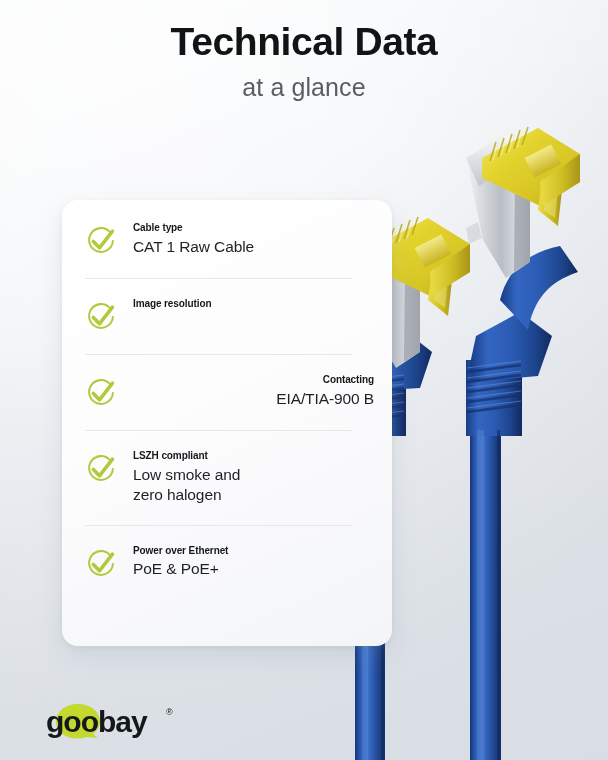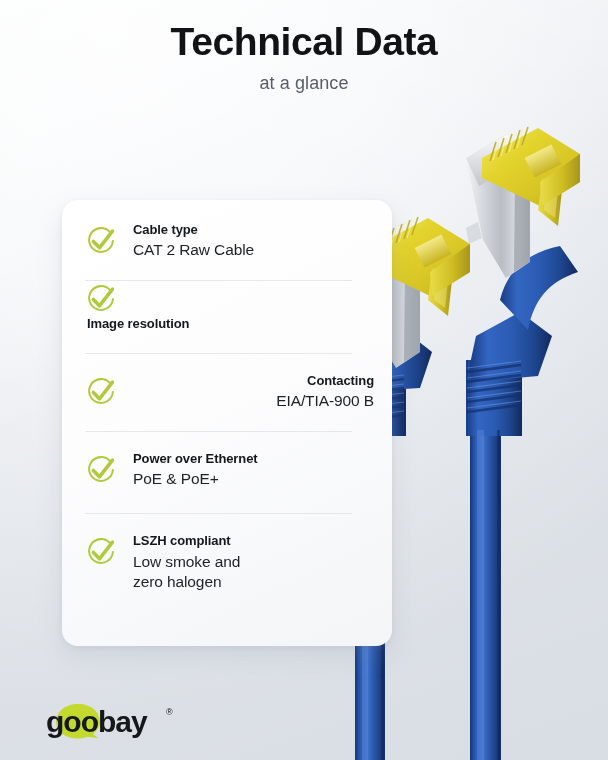--- a/index.html
+++ b/index.html
@@ -19,21 +19,21 @@
     pointer-events:none;
   }
 
   
   .header{position:absolute;top:22px;left:0;right:0;text-align:center;z-index:6;}
   .title{
     font-size:39px;font-weight:700;color:#111315;letter-spacing:-.4px;
     line-height:1.05;margin:0;
   }
   .subtitle{
-    font-size:18px;font-weight:400;color:#575e66;letter-spacing:.1px;
+    font-size:25px;font-weight:400;color:#575e66;letter-spacing:.1px;
     margin:11px 0 0 0;line-height:1.05;
   }
 
   
   .product{position:absolute;left:0;top:0;width:608px;height:760px;z-index:4;pointer-events:none;}
 
   
   .card{
     position:absolute;left:62px;top:200px;width:330px;height:446px;
     background:linear-gradient(155deg,#ffffff 0%, #fdfdfe 42%, #f4f5f7 100%);
@@ -49,31 +49,31 @@
   }
   .row + .row .divider{display:block;}
   .divider{
     display:none;position:absolute;left:23px;right:40px;top:0;height:1px;
     background:#e7e8ea;
   }
   .icon-wrap{flex:0 0 auto;width:46px;display:flex;justify-content:flex-start;align-items:flex-start;padding-top:2px;}
   .check-icon{width:34px;height:34px;display:block;}
   .texts{flex:1 1 auto;padding-left:3px;}
   .row-title{
-    font-size:13px;font-weight:700;color:#15181b;line-height:1.25;letter-spacing:-.1px;
+    font-size:10px;font-weight:700;color:#15181b;line-height:1.25;letter-spacing:-.1px;
     margin:0;
   }
   .row-sub{
     font-size:15.5px;font-weight:400;color:#1d2126;line-height:1.3;letter-spacing:-.1px;
     margin:2px 0 0 0;white-space:pre-line;
   }
 
   
   .r0{padding-top:22px;padding-bottom:20px;}
-  .r1{padding-bottom:20px;flex-direction:column;}
+  .r1{padding-top:20px;padding-bottom:20px;}
   .r2{padding-top:20px;padding-bottom:20px;text-align:right;}
   .r3{padding-top:20px;padding-bottom:20px;}
   .r4{padding-top:20px;padding-bottom:24px;}
 
   
   .logo{position:absolute;left:44px;top:700px;width:150px;height:40px;z-index:7;}
 </style>
 </head>
 <body>
 
@@ -250,21 +250,21 @@
       <div class="row r0">
 
         <span class="icon-wrap">
           <svg class="check-icon" viewBox="0 0 40 40" aria-hidden="true">
             <path d="M30.5 9.5 A14 14 0 1 0 34 20" fill="none" stroke="#b0ca3c" stroke-width="2.4" stroke-linecap="round"></path>
             <path d="M11 20.5 L18.2 28 L33.5 8.5" fill="none" stroke="#b0ca3c" stroke-width="4.2" stroke-linecap="round" stroke-linejoin="round"></path>
           </svg>
         </span>
         <span class="texts">
           <p class="row-title">Cable type</p>
-          <p class="row-sub">CAT 2 Raw Cable</p>
+          <p class="row-sub">CAT 1 Raw Cable</p>
         </span>
       </div>
 
       <div class="row r1">
         <span class="divider"></span>
         <span class="icon-wrap">
           <svg class="check-icon" viewBox="0 0 40 40" aria-hidden="true">
             <path d="M30.5 9.5 A14 14 0 1 0 34 20" fill="none" stroke="#b0ca3c" stroke-width="2.4" stroke-linecap="round"></path>
             <path d="M11 20.5 L18.2 28 L33.5 8.5" fill="none" stroke="#b0ca3c" stroke-width="4.2" stroke-linecap="round" stroke-linejoin="round"></path>
           </svg>
@@ -278,49 +278,49 @@
         <span class="divider"></span>
         <span class="icon-wrap">
           <svg class="check-icon" viewBox="0 0 40 40" aria-hidden="true">
             <path d="M30.5 9.5 A14 14 0 1 0 34 20" fill="none" stroke="#b0ca3c" stroke-width="2.4" stroke-linecap="round"></path>
             <path d="M11 20.5 L18.2 28 L33.5 8.5" fill="none" stroke="#b0ca3c" stroke-width="4.2" stroke-linecap="round" stroke-linejoin="round"></path>
           </svg>
         </span>
         <span class="texts">
           <p class="row-title">Contacting</p>
           <p class="row-sub">EIA/TIA-900 B</p>
-        </span>
-      </div>
-
-      <div class="row r4">
-        <span class="divider"></span>
-        <span class="icon-wrap">
-          <svg class="check-icon" viewBox="0 0 40 40" aria-hidden="true">
-            <path d="M30.5 9.5 A14 14 0 1 0 34 20" fill="none" stroke="#b0ca3c" stroke-width="2.4" stroke-linecap="round"></path>
-            <path d="M11 20.5 L18.2 28 L33.5 8.5" fill="none" stroke="#b0ca3c" stroke-width="4.2" stroke-linecap="round" stroke-linejoin="round"></path>
-          </svg>
-        </span>
-        <span class="texts">
-          <p class="row-title">Power over Ethernet</p>
-          <p class="row-sub">PoE &amp; PoE+</p>
         </span>
       </div>
 
       <div class="row r3">
         <span class="divider"></span>
         <span class="icon-wrap">
           <svg class="check-icon" viewBox="0 0 40 40" aria-hidden="true">
             <path d="M30.5 9.5 A14 14 0 1 0 34 20" fill="none" stroke="#b0ca3c" stroke-width="2.4" stroke-linecap="round"></path>
             <path d="M11 20.5 L18.2 28 L33.5 8.5" fill="none" stroke="#b0ca3c" stroke-width="4.2" stroke-linecap="round" stroke-linejoin="round"></path>
           </svg>
         </span>
         <span class="texts">
           <p class="row-title">LSZH compliant</p>
           <p class="row-sub">Low smoke and
 zero halogen</p>
+        </span>
+      </div>
+
+      <div class="row r4">
+        <span class="divider"></span>
+        <span class="icon-wrap">
+          <svg class="check-icon" viewBox="0 0 40 40" aria-hidden="true">
+            <path d="M30.5 9.5 A14 14 0 1 0 34 20" fill="none" stroke="#b0ca3c" stroke-width="2.4" stroke-linecap="round"></path>
+            <path d="M11 20.5 L18.2 28 L33.5 8.5" fill="none" stroke="#b0ca3c" stroke-width="4.2" stroke-linecap="round" stroke-linejoin="round"></path>
+          </svg>
+        </span>
+        <span class="texts">
+          <p class="row-title">Power over Ethernet</p>
+          <p class="row-sub">PoE &amp; PoE+</p>
         </span>
       </div>
 
     </div>
   </div>
 
   <svg class="logo" viewBox="0 0 150 40">
 
     <path d="M34 4 C47 4 56 12 56 22 C56 27 53 31 49 34 L54 38 L43 37 C40 38 37 38.5 34 38.5 C21 38.5 12 31 12 22 C12 12 21 4 34 4 Z" fill="#c3d92e"></path>
     <text x="2" y="32" font-family="'Liberation Sans', sans-serif" font-size="30" font-weight="700" fill="#15181b" letter-spacing="-1">goobay</text>

